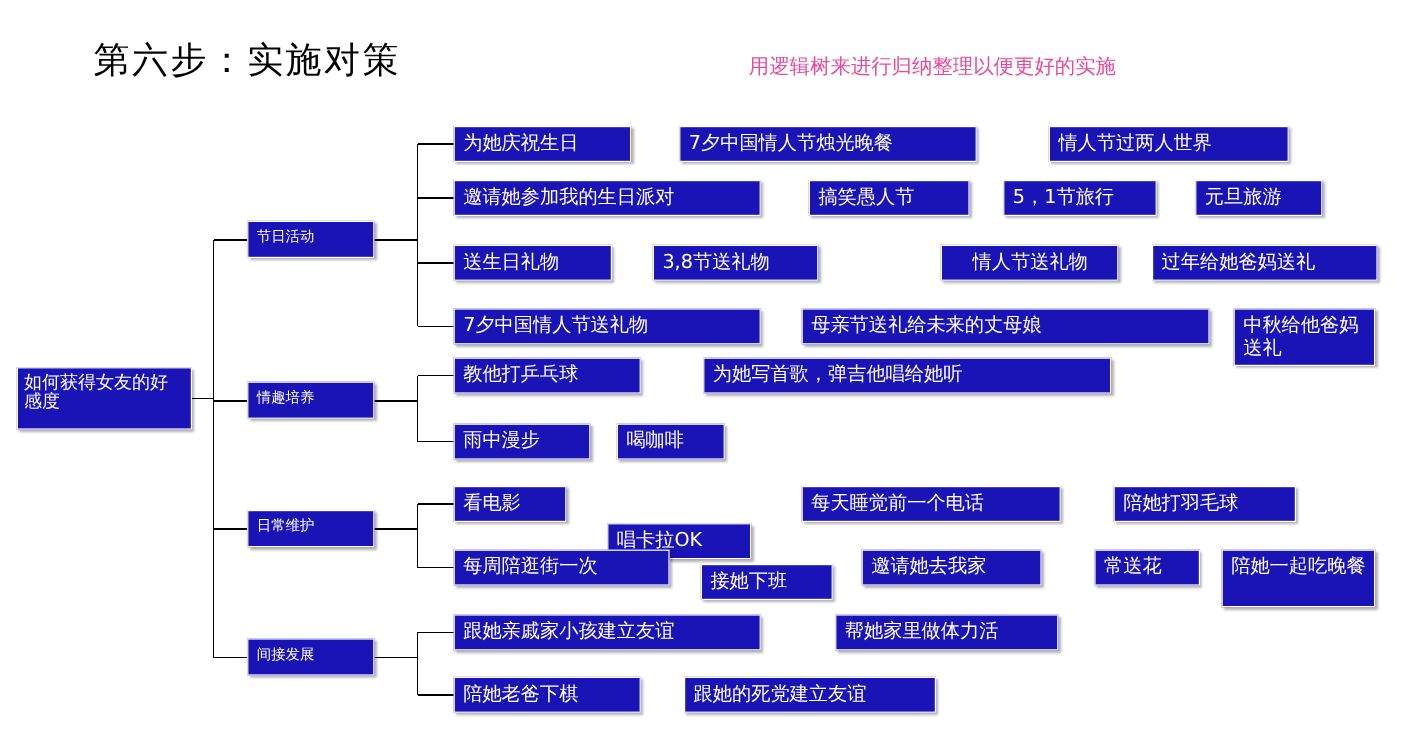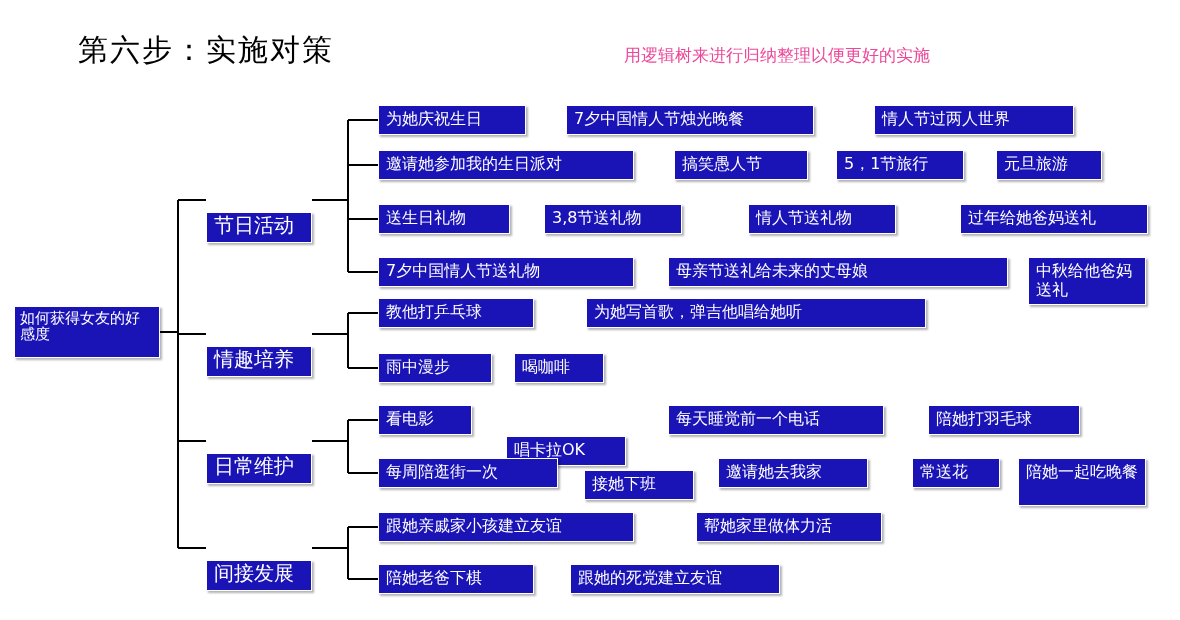--- a/index.html
+++ b/index.html
@@ -43,21 +43,21 @@
     padding:3px 6px 3px 7px;
     white-space:nowrap;
   }
   .node.wrap{white-space:normal;}
   .node.root{
     font-size:15px;
     line-height:16px;
     white-space:normal;
     padding:3px 5px;
   }
-  .node.branch{font-size:20px;margin-top:28px;}
+  .node.branch{font-size:12px;}
 </style>
 </head>
 <body>
 
 <div id="canvas">
 
   <div class="title">第六步：实施对策</div>
   <div class="subtitle">用逻辑树来进行归纳整理以便更好的实施</div>
 
   <svg class="lines" viewBox="0 0 1180 620">
@@ -106,21 +106,21 @@
   <div class="node" style="left:566px;top:105px;width:248px;height:30px;">7夕中国情人节烛光晚餐</div>
   <div class="node" style="left:874px;top:105px;width:200px;height:30px;">情人节过两人世界</div>
 
   <div class="node" style="left:378px;top:150px;width:256px;height:30px;">邀请她参加我的生日派对</div>
   <div class="node" style="left:674px;top:150px;width:134px;height:30px;">搞笑愚人节</div>
   <div class="node" style="left:836px;top:150px;width:128px;height:30px;">5，1节旅行</div>
   <div class="node" style="left:996px;top:150px;width:106px;height:30px;">元旦旅游</div>
 
   <div class="node" style="left:378px;top:204px;width:132px;height:30px;">送生日礼物</div>
   <div class="node" style="left:544px;top:204px;width:138px;height:30px;">3,8节送礼物</div>
-  <div class="node" style="left:748px;top:204px;width:148px;height:30px;">情人节送礼物</div>
+  <div class="node" style="left:784px;top:204px;width:148px;height:30px;text-align:center;">情人节送礼物</div>
   <div class="node" style="left:960px;top:204px;width:188px;height:30px;">过年给她爸妈送礼</div>
 
   <div class="node" style="left:378px;top:257px;width:256px;height:30px;">7夕中国情人节送礼物</div>
   <div class="node" style="left:668px;top:257px;width:340px;height:30px;">母亲节送礼给未来的丈母娘</div>
   <div class="node wrap" style="left:1028px;top:257px;width:118px;height:48px;">中秋给他爸妈送礼</div>
 
   <div class="node" style="left:378px;top:298px;width:156px;height:30px;">教他打乒乓球</div>
   <div class="node" style="left:586px;top:298px;width:340px;height:30px;">为她写首歌，弹吉他唱给她听</div>
   <div class="node" style="left:378px;top:353px;width:114px;height:30px;">雨中漫步</div>
   <div class="node" style="left:514px;top:353px;width:90px;height:30px;">喝咖啡</div>

